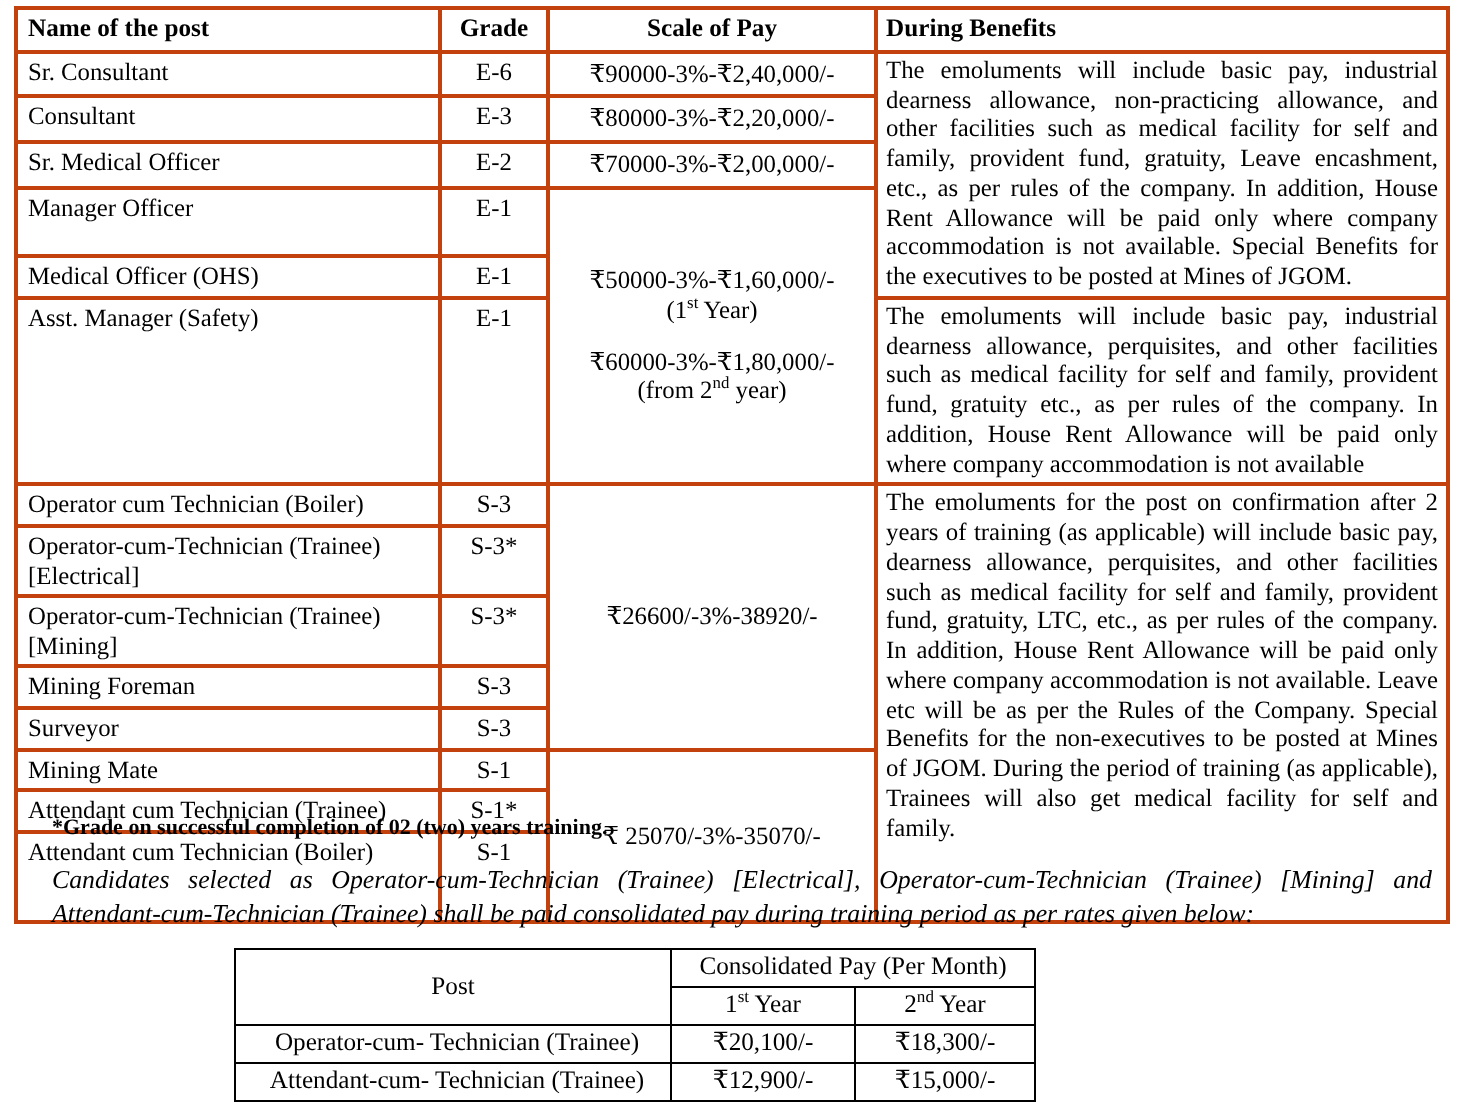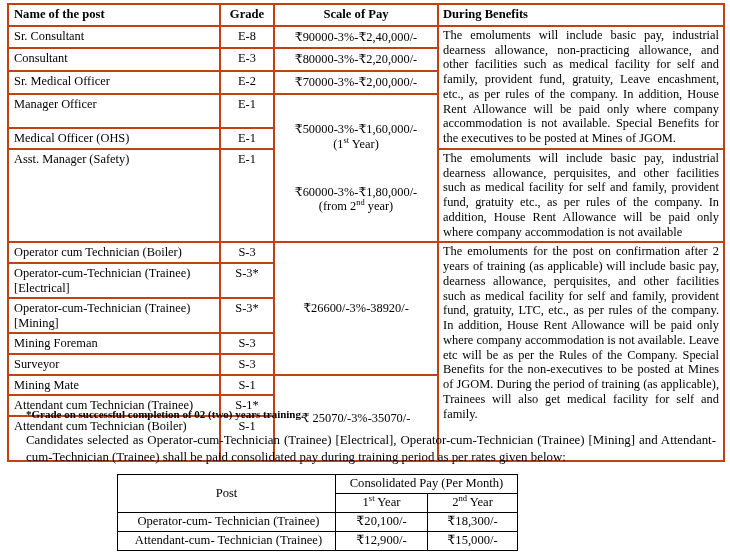--- a/index.html
+++ b/index.html
@@ -60,21 +60,21 @@
     text-justify: inter-word;
     padding: 1px 4px 2px 4px;
     line-height: 1.19;
     vertical-align: top;
   }
   td.benefits p {
     margin: 0;
     text-align: justify;
     text-justify: inter-word;
   }
-  .pay-block { margin: 11px; }
+  .pay-block { margin: 0; }
   .pay-gap { height: 11px; }
 
   sup {
     font-size: 0.68em;
     vertical-align: super;
     line-height: 0;
   }
 
   
   .footnote {
@@ -91,20 +91,21 @@
   
   .intro {
     position: absolute;
     left: 26px;
     top: 432px;
     width: 690px;
     font-size: 12.9px;
     line-height: 1.32;
     text-align: justify;
     text-justify: inter-word;
+    font-style: italic;
   }
 
   
   .cons-table {
     position: absolute;
     left: 117px;
     top: 474px;
     width: 400px;
     border-collapse: collapse;
     table-layout: fixed;
@@ -140,21 +141,21 @@
       <th class="col-post">Name of the post</th>
       <th>Grade</th>
       <th>Scale of Pay</th>
       <th class="col-benefits">During Benefits</th>
     </tr>
   </thead>
   <tbody>
 
     <tr>
       <td class="post">Sr. Consultant</td>
-      <td class="grade">E-8</td>
+      <td class="grade">E-6</td>
       <td class="pay">₹90000-3%-₹2,40,000/-</td>
       <td class="benefits" rowspan="5">
         <p>The emoluments will include basic pay, industrial dearness allowance, non-practicing allowance, and other facilities such as medical facility for self and family, provident fund, gratuity, Leave encashment, etc., as per rules of the company. In addition, House Rent Allowance will be paid only where company accommodation is not available. Special Benefits for the executives to be posted at Mines of JGOM.</p>
       </td>
     </tr>
 
     <tr>
       <td class="post">Consultant</td>
       <td class="grade">E-3</td>
       <td class="pay">₹80000-3%-₹2,20,000/-</td>

